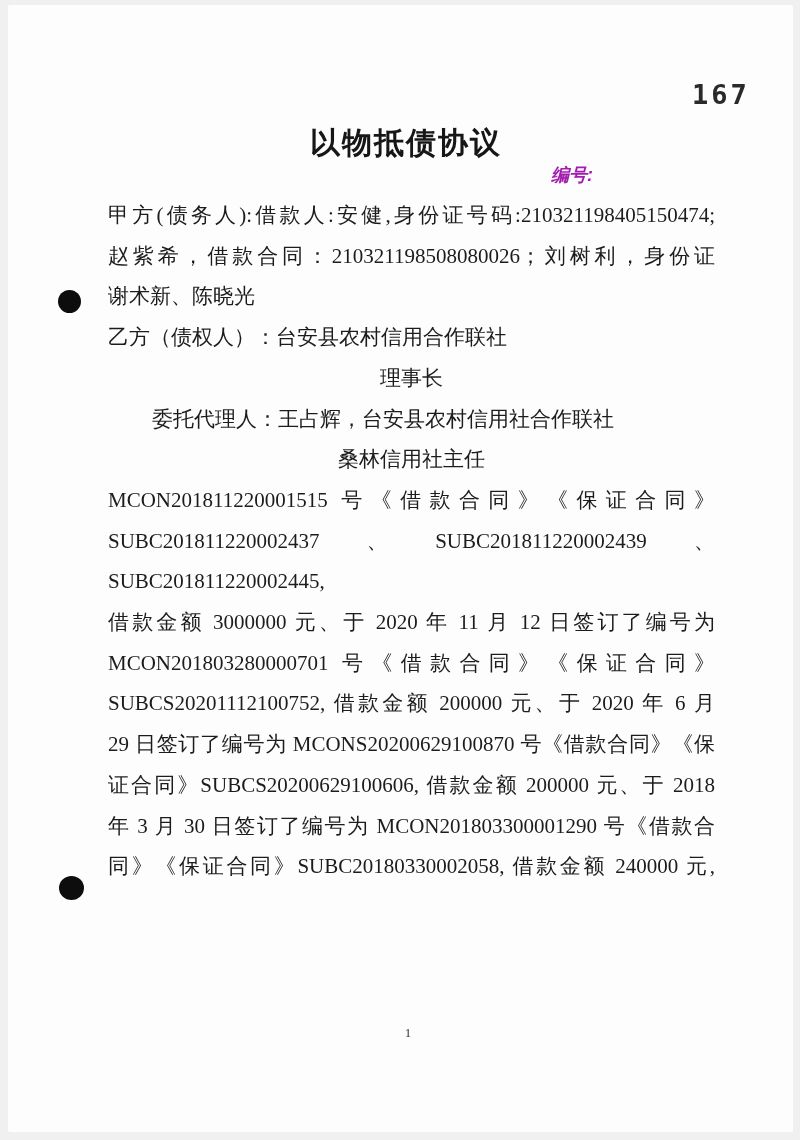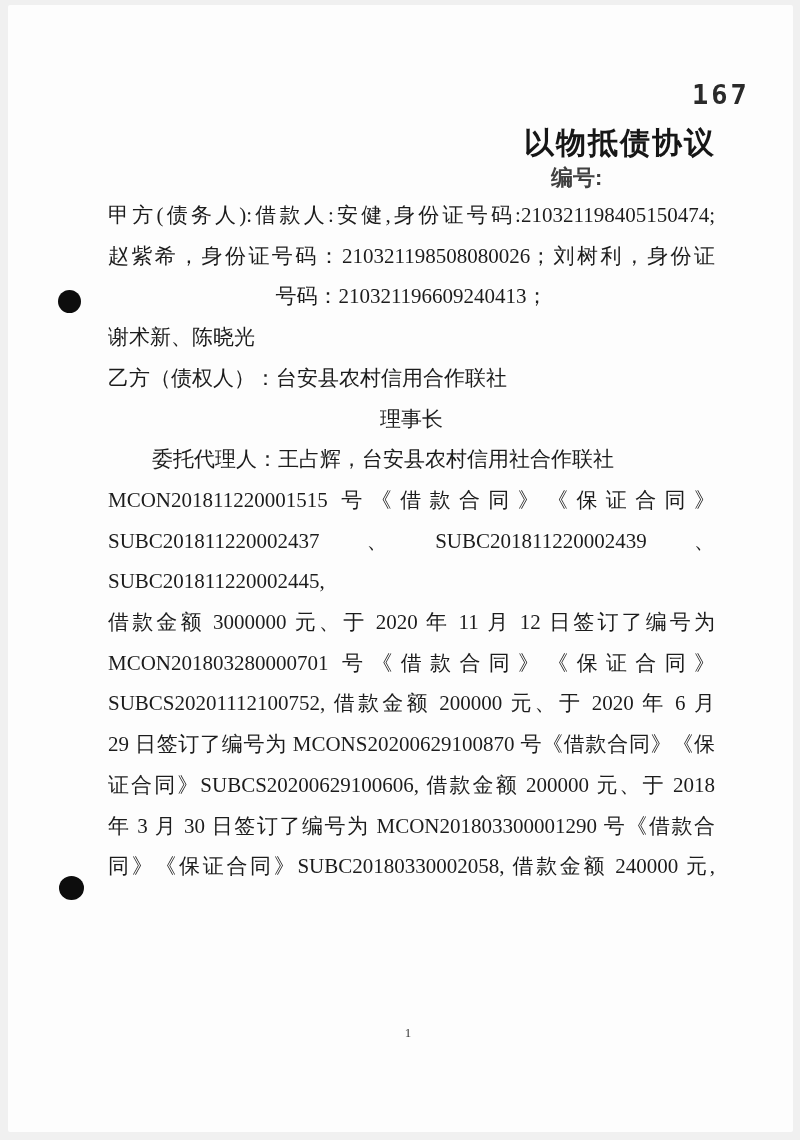--- a/index.html
+++ b/index.html
@@ -23,34 +23,35 @@
     font-family:"DejaVu Sans Mono","Liberation Mono",monospace;
     font-size:27px;
     letter-spacing:3px;
     color:#2a2a2a;
     font-weight:600;
     text-align:right;
   }
   .doc-title{
     position:absolute;
     left:88px;width:620px;top:118px;
-    text-align:right;
+    text-align:center;
     font-family:"Liberation Sans","DejaVu Sans",sans-serif;
     font-weight:bold;
     font-size:30px;
     letter-spacing:2px;
     color:#161616;
   }
   .number-label{
     position:absolute;
     left:543px;top:158px;
     font-family:"Liberation Sans","DejaVu Sans",sans-serif;
     font-weight:bold;
-    font-size:22px;
-    color:#404040;
+    font-size:18px;
+    color:#a21caf;
+    font-style:italic;
   }
   .doc-body{
     position:absolute;
     left:100px;top:190px;width:607px;
     font-size:21px;
     line-height:40.7px;
     color:#1c1c1c;
   }
   .line{white-space:nowrap;}
   .line.j{white-space:normal;text-align:justify;text-align-last:justify;}
@@ -77,26 +78,26 @@
 <div class="sheet">
 
   <div class="corner-number">167</div>
 
   <div class="doc-title">以物抵债协议</div>
 
   <div class="number-label">编号:</div>
 
   <div class="doc-body">
     <div class="line j">甲方(债务人):借款人:安健,身份证号码:210321198405150474;</div>
-    <div class="line j">赵紫希，身份证号码：210321198508080026；刘树利，身份证</div>
-    <div class="line c">号码：210321196609240413；</div>
+    <div class="line j">赵紫希，借款合同：210321198508080026；刘树利，身份证</div>
     <div class="line">谢术新、陈晓光</div>
     <div class="line">乙方（债权人）：台安县农村信用合作联社</div>
     <div class="line c">理事长</div>
     <div class="line ind">委托代理人：王占辉，台安县农村信用社合作联社</div>
+    <div class="line c">桑林信用社主任</div>
     <div class="line j">MCON201811220001515 号《借款合同》《保证合同》</div>
     <div class="line j">SUBC201811220002437、SUBC201811220002439、SUBC201811220002445,</div>
     <div class="line j">借款金额 3000000 元、于 2020 年 11 月 12 日签订了编号为</div>
     <div class="line j">MCON201803280000701 号《借款合同》《保证合同》</div>
     <div class="line j">SUBCS20201112100752, 借款金额 200000 元、于 2020 年 6 月</div>
     <div class="line j">29 日签订了编号为 MCONS20200629100870 号《借款合同》《保</div>
     <div class="line j">证合同》SUBCS20200629100606, 借款金额 200000 元、于 2018</div>
     <div class="line j">年 3 月 30 日签订了编号为 MCON201803300001290 号《借款合</div>
     <div class="line j">同》《保证合同》SUBC20180330002058, 借款金额 240000 元,</div>
   </div>

